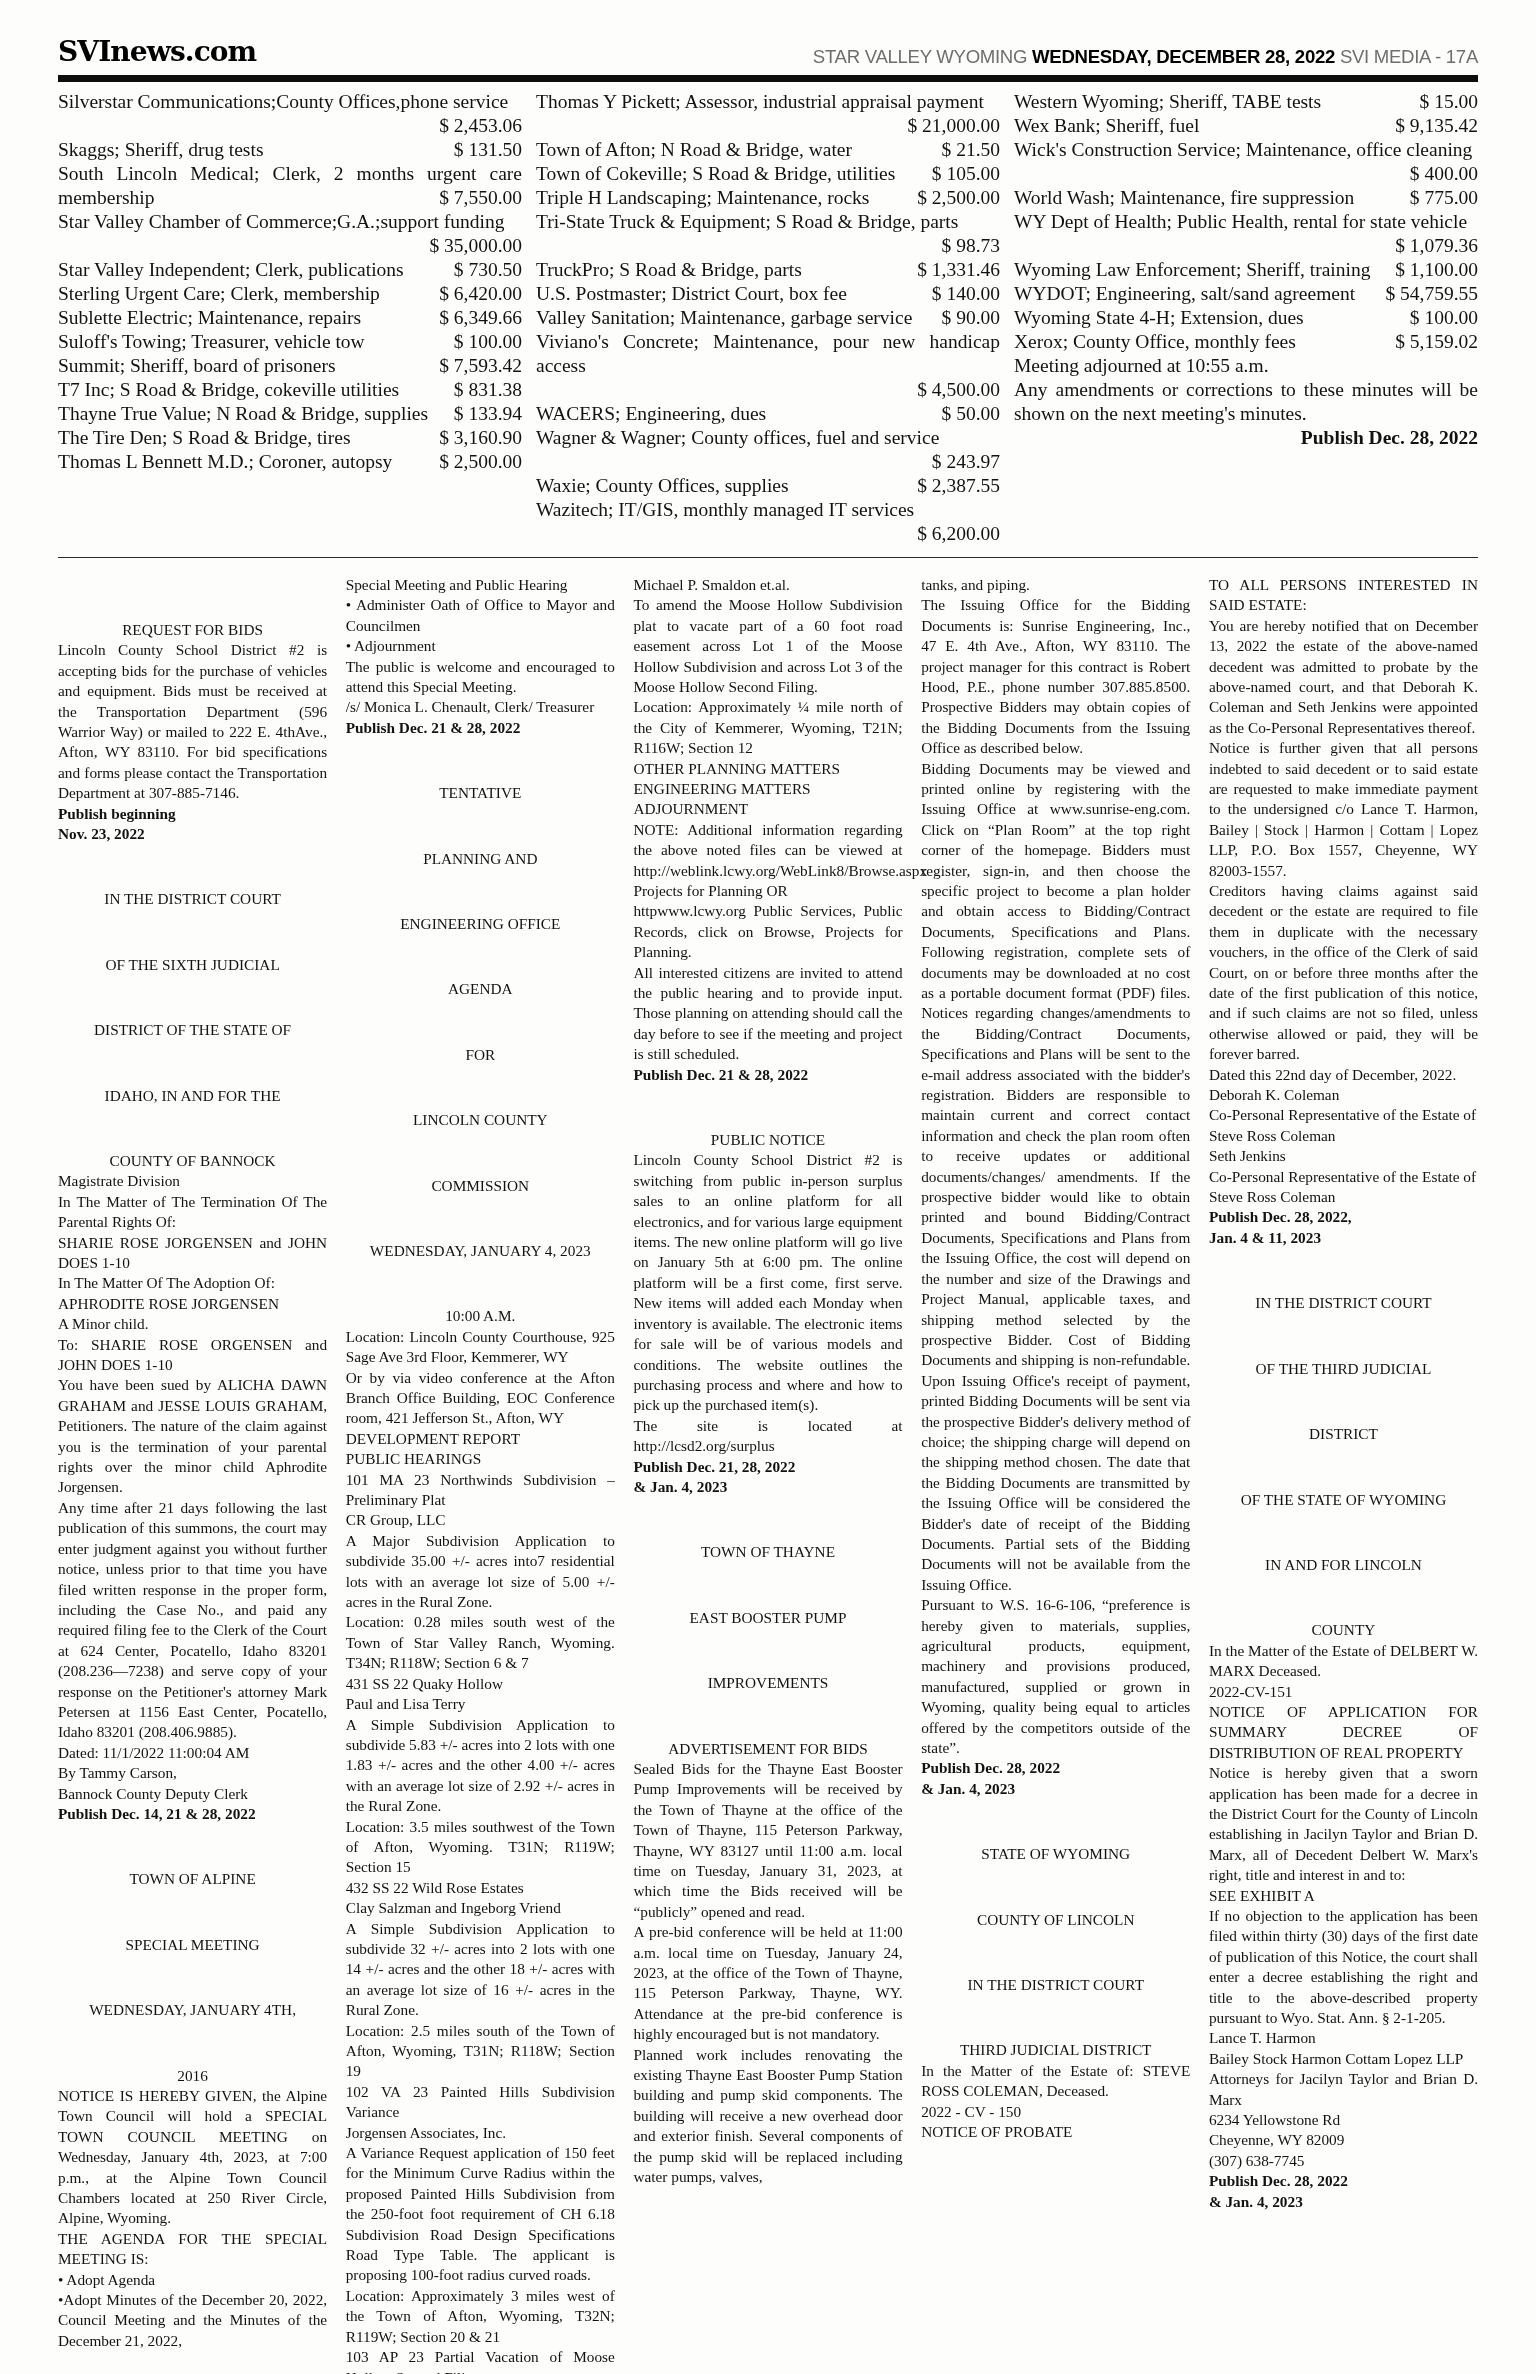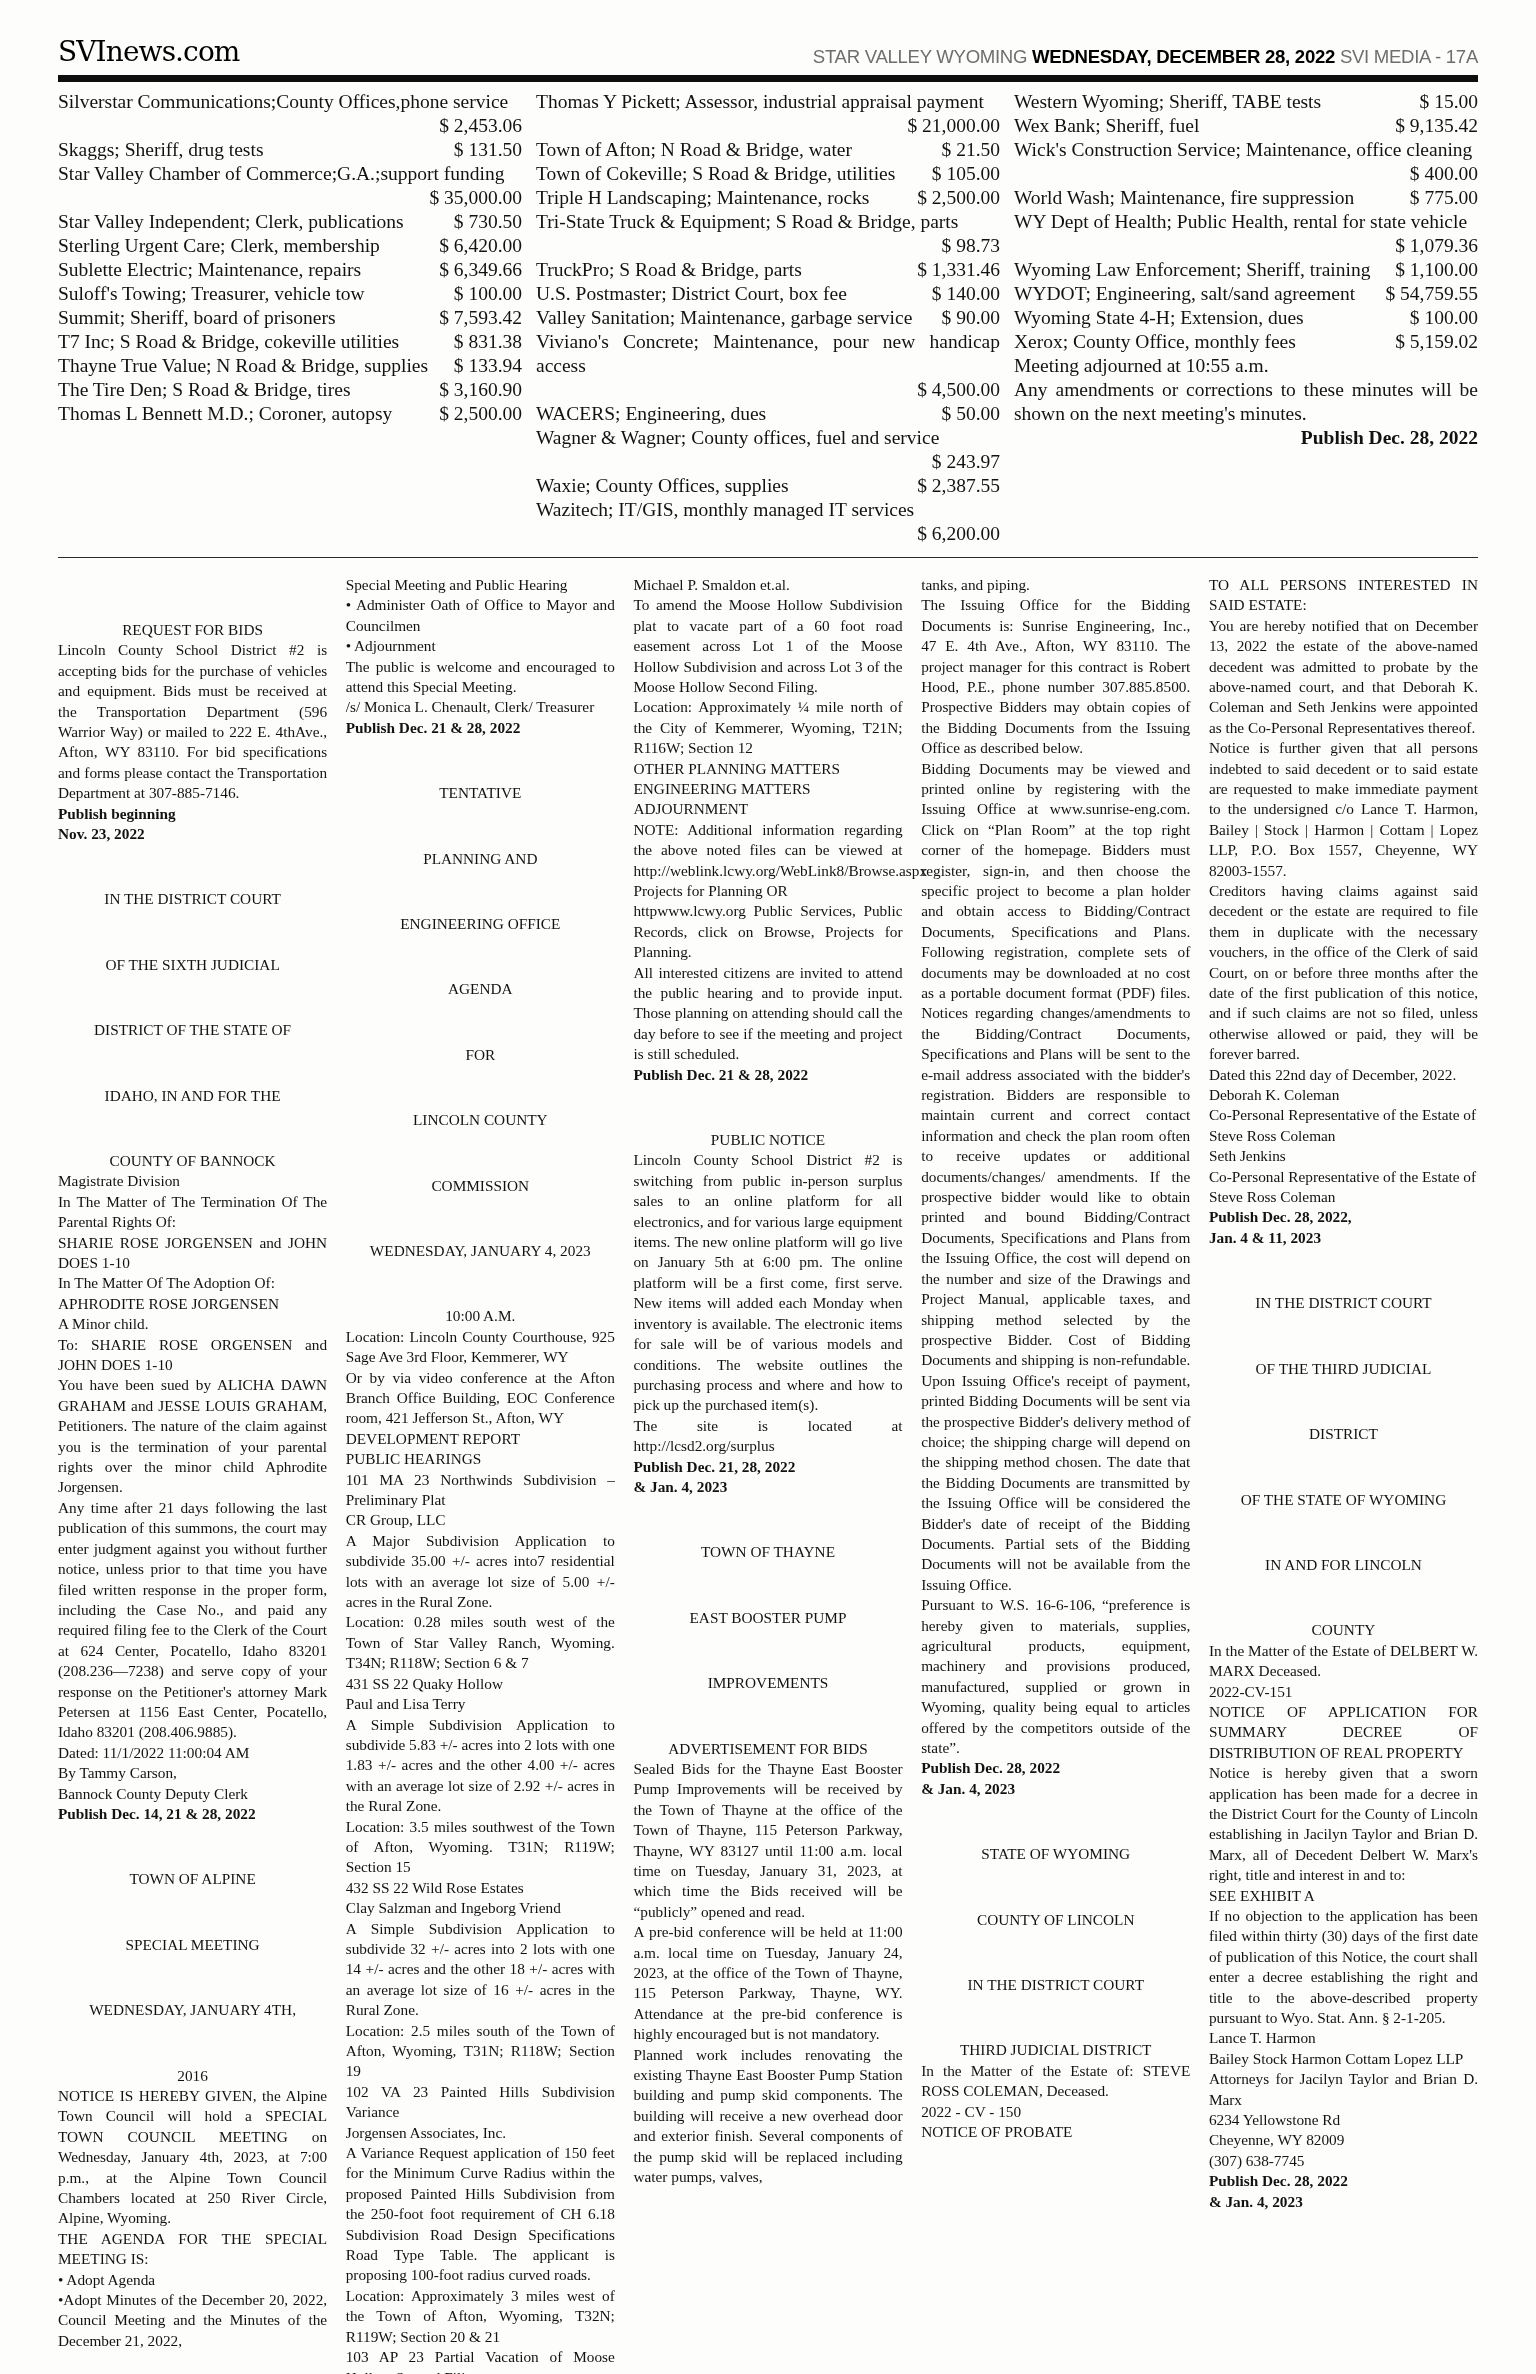--- a/index.html
+++ b/index.html
@@ -5,21 +5,21 @@
   * { margin:0; padding:0; box-sizing:border-box; }
   html,body { background:#ffffff; }
   .page {
     position:relative; width:1536px; height:2375px; margin:0 auto;
     background:#fdfdfb; color:#121212; overflow:hidden;
     font-family:"Liberation Serif", serif; padding:0 58px;
   }
   
   .masthead { display:flex; justify-content:space-between; align-items:flex-end;
     padding-top:35px; padding-bottom:6.5px; }
-  .site { font-family:"DejaVu Serif", serif; font-weight:normal; font-size:28px;
+  .site { font-family:"DejaVu Serif", serif; font-weight:bold; font-size:28px;
     letter-spacing:-0.9px; color:#000; }
   .issue { font-family:"Liberation Sans", sans-serif; font-size:18.6px; color:#6e6e6e;
     letter-spacing:-0.3px; white-space:nowrap; }
   .issue .bold { color:#000000; font-weight:bold; }
   .bar { height:7.4px; background:#0e0e0e; }
   
   .ledger { display:flex; gap:14px; padding:8.3px 0 11px; font-size:19.5px; line-height:24px; }
   .ledger-col { flex:1 1 0; min-width:0; }
   .entry { text-align:justify; display:flow-root; }
   .entry .amt { float:right; white-space:nowrap; padding-left:9.3px; }
@@ -45,20 +45,21 @@
   <div class="masthead">
     <div class="site">SVInews.com</div>
     <div class="issue"><span>STAR VALLEY WYOMING </span><span class="bold">WEDNESDAY, DECEMBER 28, 2022</span><span> SVI MEDIA - 17A</span></div>
   </div>
   <div class="bar"></div>
 
   <div class="ledger">
       <div class="ledger-col">
         <div class="entry">Silverstar Communications;County Offices,phone service<span class="amt">$ 2,453.06</span></div>
         <div class="entry">Skaggs; Sheriff, drug tests<span class="amt">$ 131.50</span></div>
+        <div class="entry">South Lincoln Medical; Clerk, 2 months urgent care membership<span class="amt">$ 7,550.00</span></div>
         <div class="entry">Star Valley Chamber of Commerce;G.A.;support funding<span class="amt">$ 35,000.00</span></div>
         <div class="entry">Star Valley Independent; Clerk, publications<span class="amt">$ 730.50</span></div>
         <div class="entry">Sterling Urgent Care; Clerk, membership<span class="amt">$ 6,420.00</span></div>
         <div class="entry">Sublette Electric; Maintenance, repairs<span class="amt">$ 6,349.66</span></div>
         <div class="entry">Suloff's Towing; Treasurer, vehicle tow<span class="amt">$ 100.00</span></div>
         <div class="entry">Summit; Sheriff, board of prisoners<span class="amt">$ 7,593.42</span></div>
         <div class="entry">T7 Inc; S Road &amp; Bridge, cokeville utilities<span class="amt">$ 831.38</span></div>
         <div class="entry">Thayne True Value; N Road &amp; Bridge, supplies<span class="amt">$ 133.94</span></div>
         <div class="entry">The Tire Den; S Road &amp; Bridge, tires<span class="amt">$ 3,160.90</span></div>
         <div class="entry">Thomas L Bennett M.D.; Coroner, autopsy<span class="amt">$ 2,500.00</span></div>

